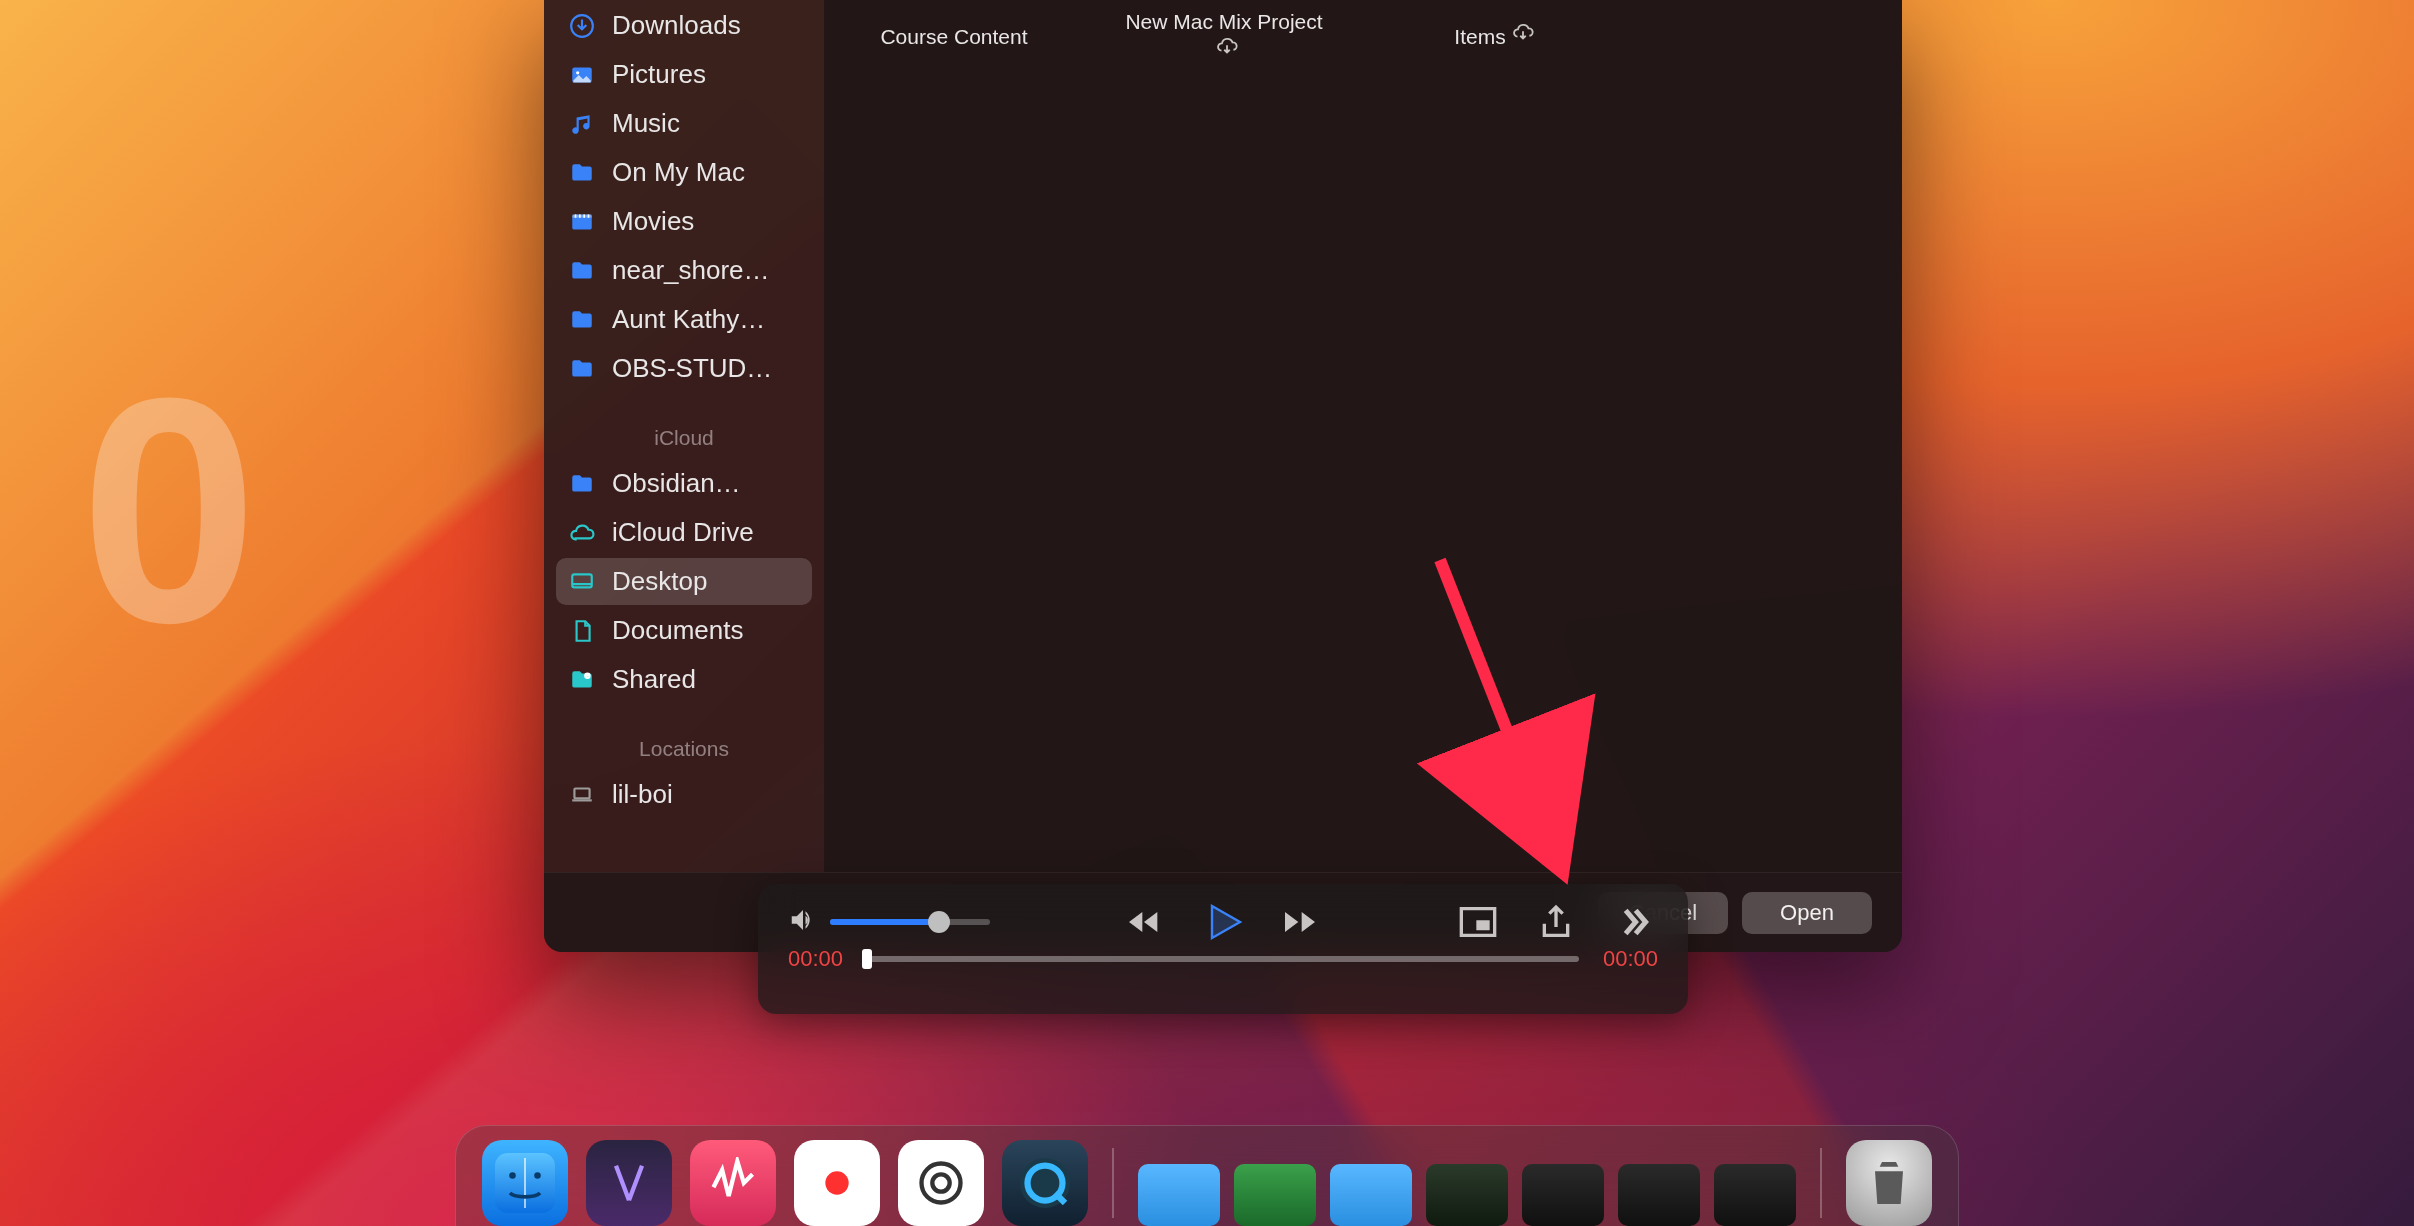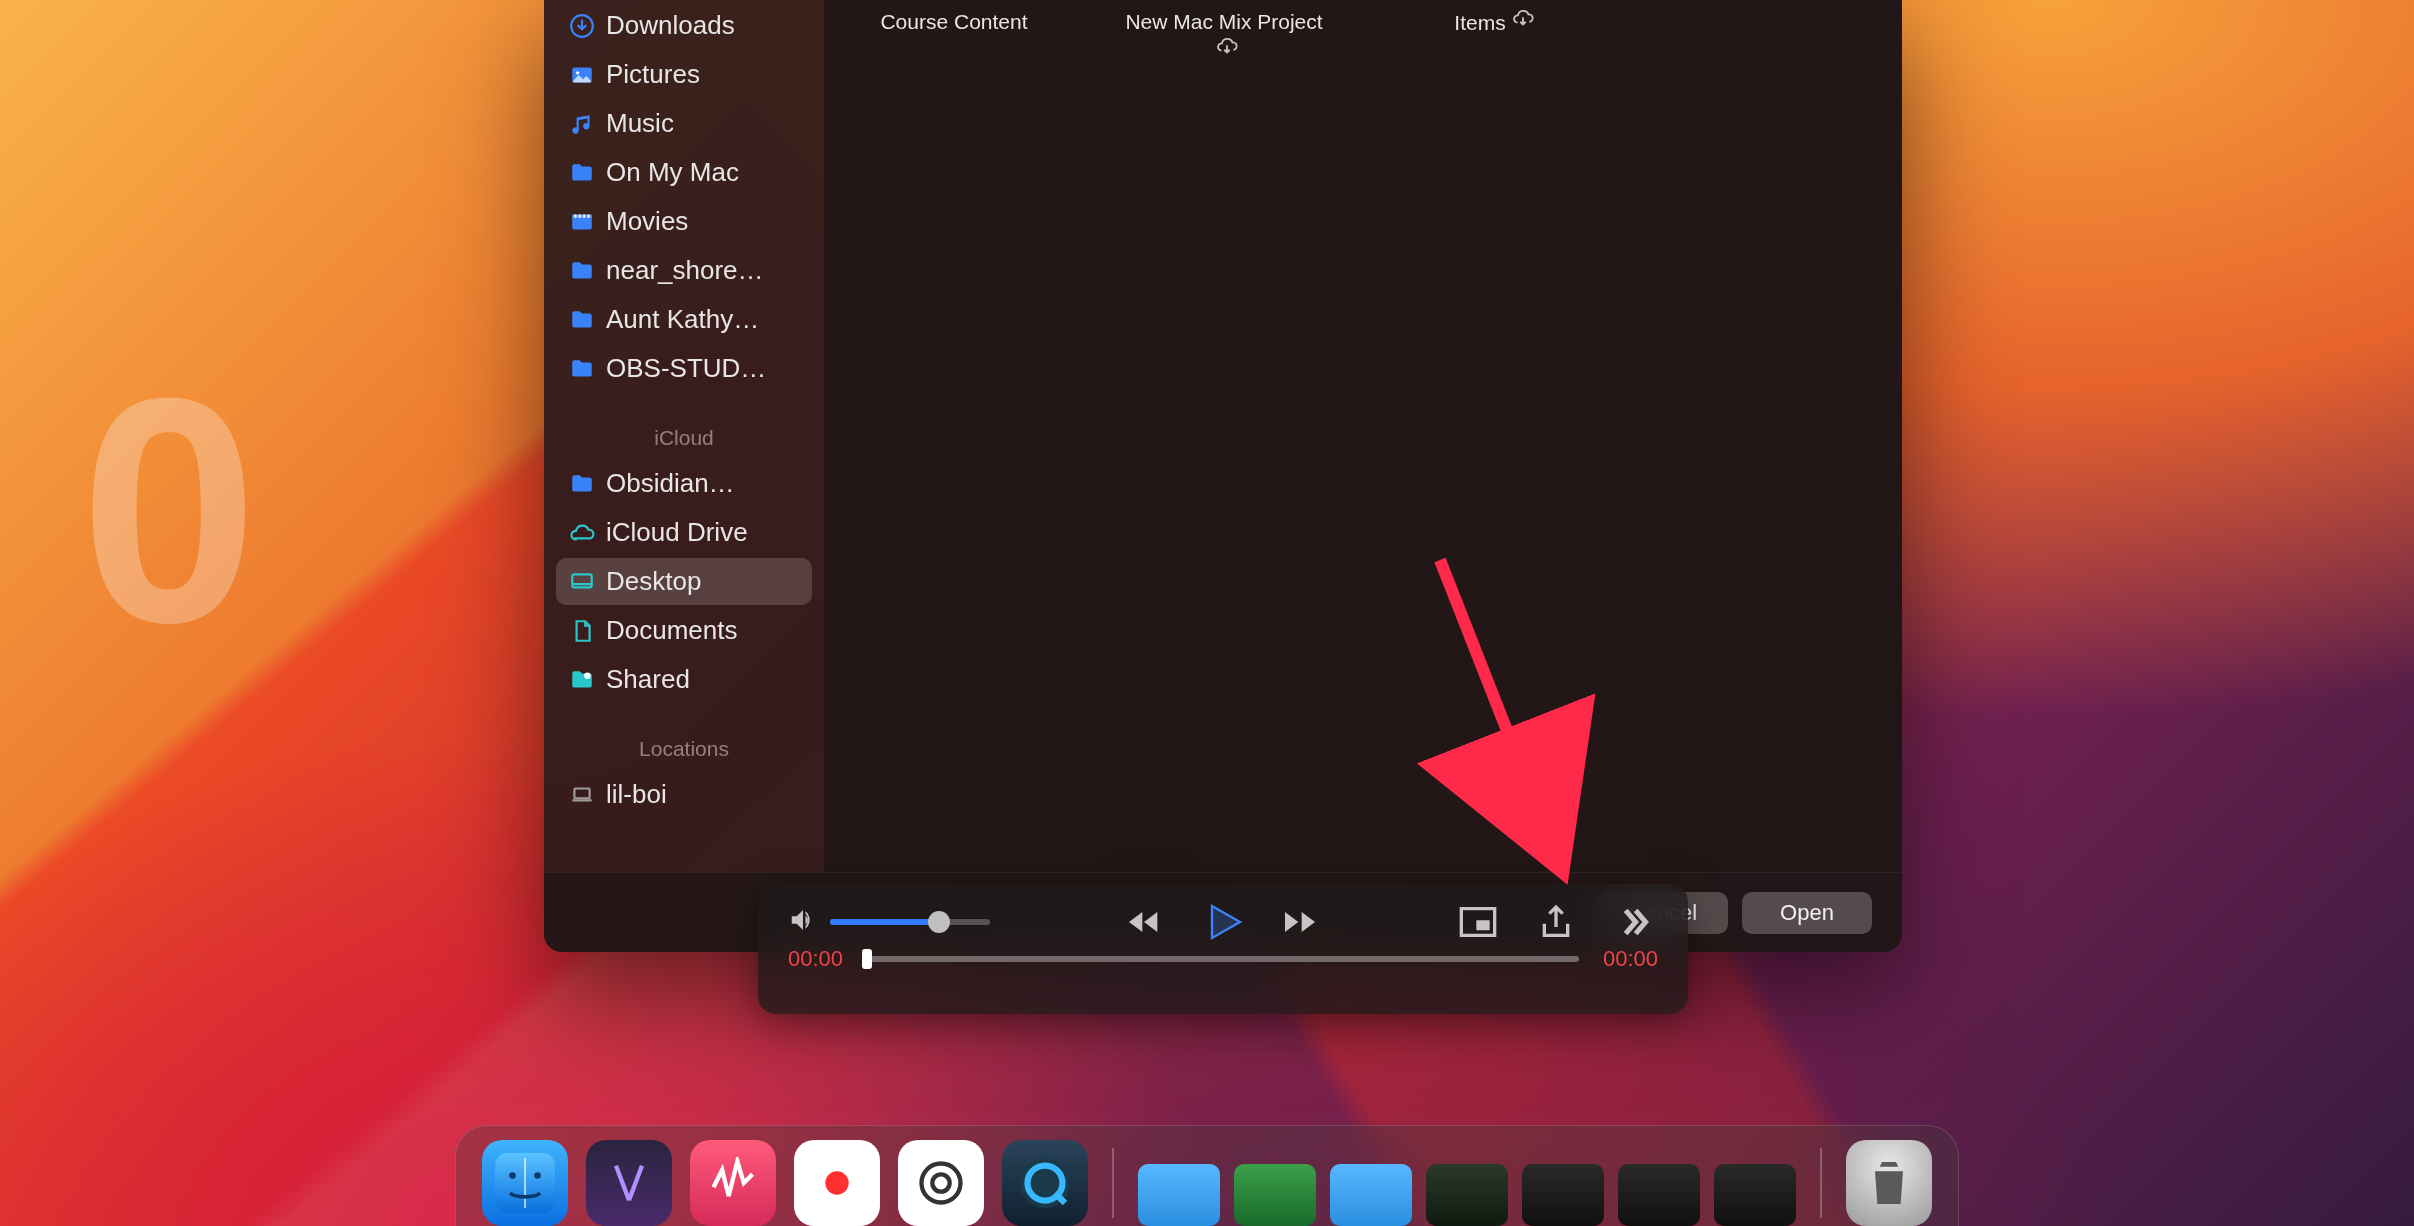--- a/index.html
+++ b/index.html
@@ -20,28 +20,28 @@
 
 
 .clock { position:absolute; top: 350px; left: 80px; right: 60px; display:flex; justify-content:space-between; color:rgba(255,255,255,.28); font-size: 320px; font-weight: 600; letter-spacing: -10px; pointer-events:none; }
 .clock span { line-height: 1; }
 
 
 .dialog { position:absolute; left: 544px; top: 0; width: 1358px; height: 952px; background: rgba(40,28,28,.92); border-radius: 0 0 18px 18px; overflow:hidden; display:flex; flex-direction:column; box-shadow: 0 40px 100px rgba(0,0,0,.5); backdrop-filter: blur(10px); }
 
 .dialog-body { flex:1; display:flex; min-height:0; }
 .sidebar { width: 280px; background: rgba(60,30,30,.35); padding: 0 12px 20px; overflow:hidden; color:#e8e6e6; }
-.side-item { display:flex; align-items:center; gap:10px; padding: 8px 12px; border-radius:10px; font-size:26px; white-space:nowrap; overflow:hidden; text-overflow:ellipsis; margin: 2px 0; cursor:default; }
+.side-item { display:flex; align-items:center; gap:16px; padding: 8px 12px; border-radius:10px; font-size:26px; white-space:nowrap; overflow:hidden; text-overflow:ellipsis; margin: 2px 0; cursor:default; }
 .side-item.selected { background: rgba(255,255,255,.16); }
 .side-item .ic { width:28px; height:28px; flex:none; display:flex; align-items:center; justify-content:center; }
 .side-item .ic svg { width:26px; height:26px; }
 .section-label { font-size:21px; color: rgba(220,210,210,.55); padding: 32px 12px 8px; font-weight:500;text-align:center; }
 
 .content { flex:1; background: rgba(32,22,22,.88); position:relative; }
-.grid { display:flex; gap:70px; padding: 8px 30px; }
+.grid { display:flex; gap:70px; padding: 8px 30px; align-items: center; }
 .grid-item { width: 200px; text-align:center; color:#e8e6e6; font-size:21px; line-height:1.35; }
 .grid-item .cloud { display:inline-block; margin-left:6px; }
 
 
 .footer { height:80px; border-top:1px solid rgba(255,255,255,.06); display:flex; align-items:center; justify-content:flex-end; padding: 0 30px; gap:14px; background: rgba(30,22,22,.7); }
 .btn { padding: 8px 24px; border-radius:10px; background: rgba(130,120,120,.55); color:#f2f0f0; font-size:22px; border:none; cursor:pointer; min-width:130px; }
 
 
 .media { position:absolute; left: 758px; top: 884px; width: 930px; height: 130px; background: rgba(30,25,25,.78); border-radius: 18px; display:flex; flex-direction:column; padding: 14px 30px 18px; box-shadow: 0 10px 40px rgba(0,0,0,.4); backdrop-filter: blur(20px); }
 .controls { display:flex; align-items:center; gap:30px; }

